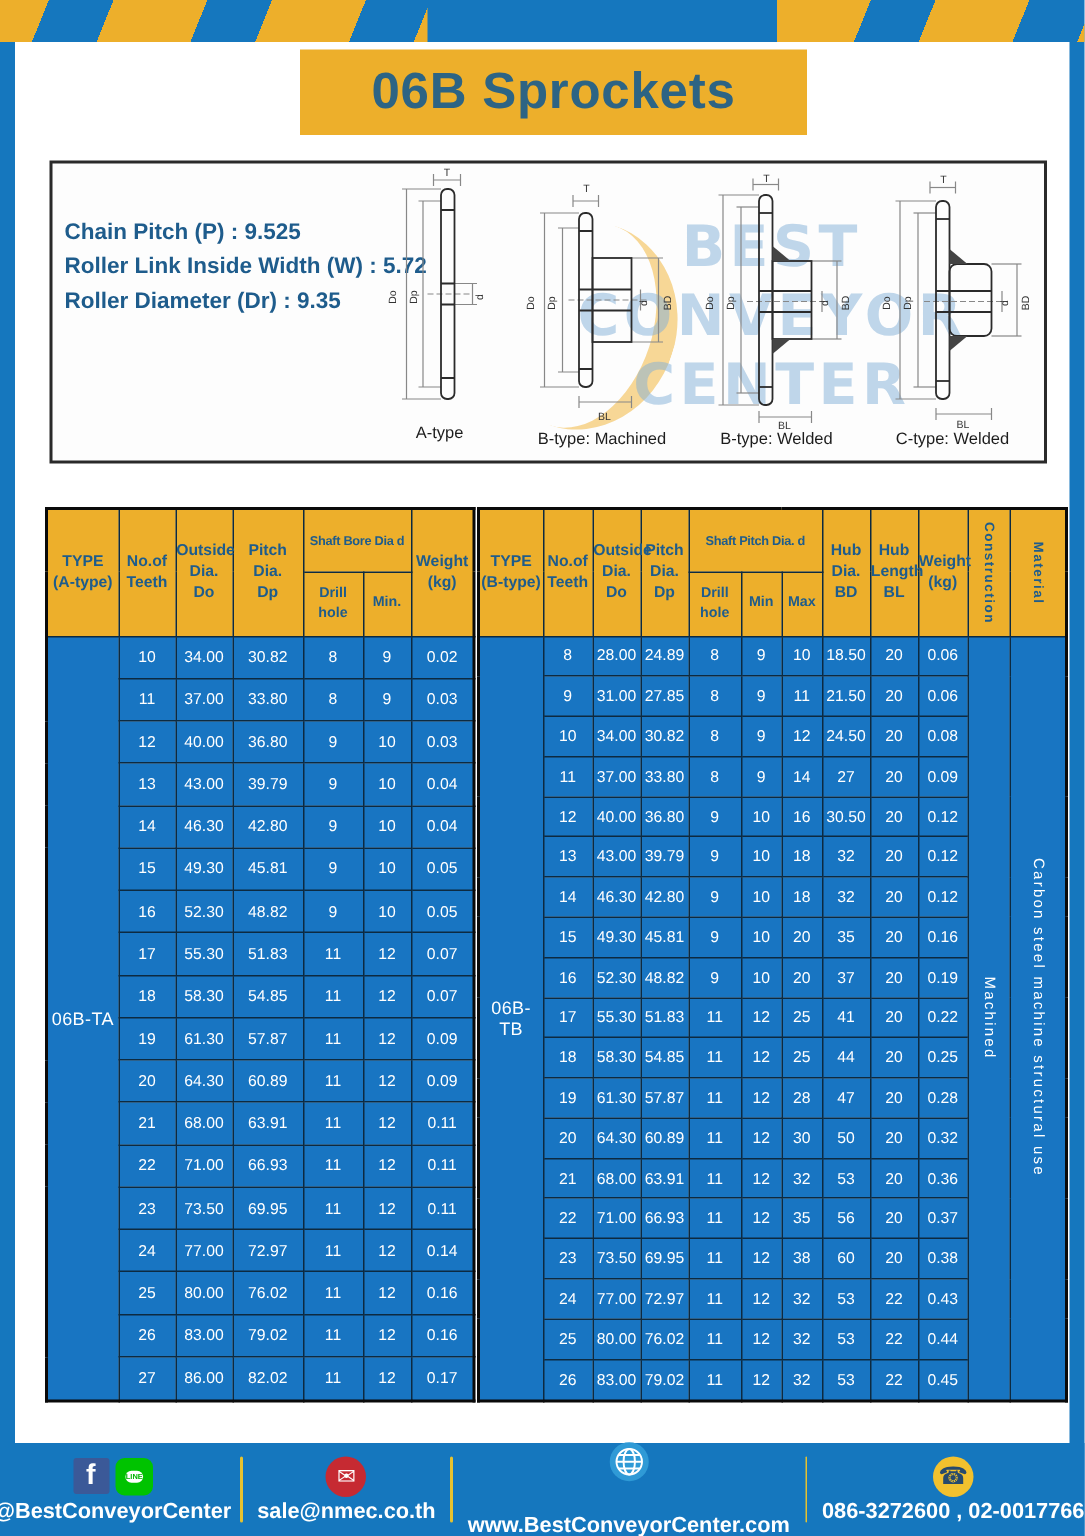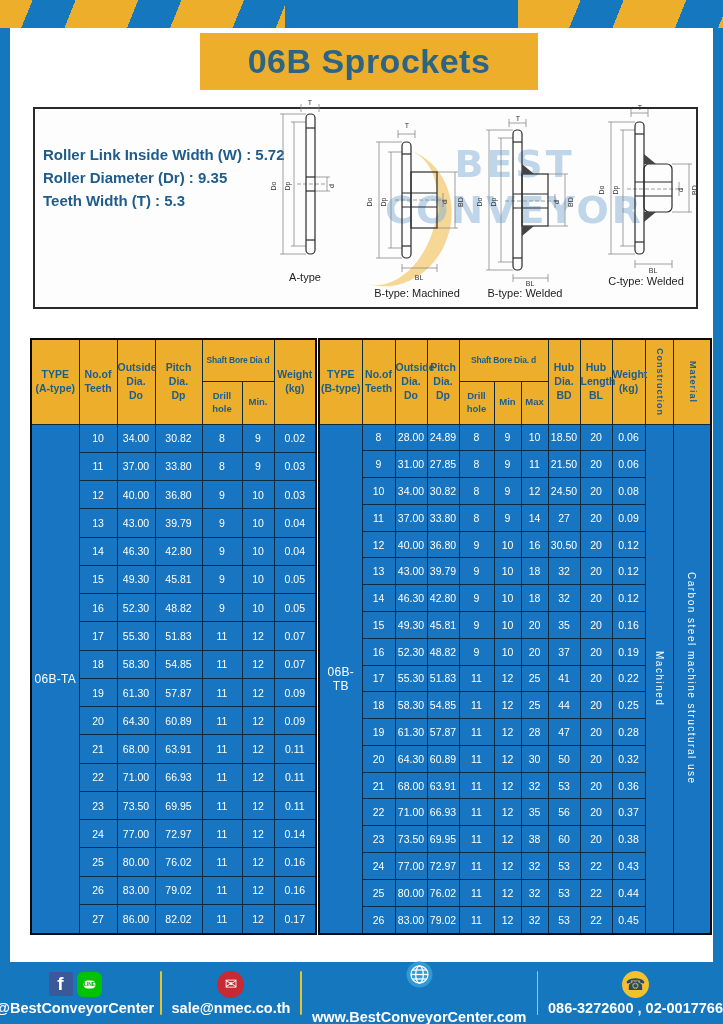--- a/index.html
+++ b/index.html
@@ -87,32 +87,33 @@
   <div class="title-box">
     <span>06B Sprockets</span>
   </div>
 
   <div class="diagram-panel">
     <div class="watermark">
       <div class="wm-swoosh"></div>
       <div class="wm-text">
         <div>BEST</div>
         <div>CONVEYOR</div>
+        <div>CENTER</div>
       </div>
     </div>
 
     <div class="specs">
+      <div class="spec-line">Chain Pitch (P) : 9.525</div>
       <div class="spec-line">Roller Link Inside Width (W) : 5.72</div>
       <div class="spec-line">Roller Diameter (Dr) : 9.35</div>
-      <div class="spec-line">Teeth Width (T) : 5.3</div>
     </div>
 
     <div class="figures">
 
-      <figure class="fig" style="margin:16px">
+      <figure class="fig" style="margin:4px">
         <svg width="84" height="172" viewBox="0 0 84 172">
           <g stroke="#888" stroke-width="0.8" fill="none">
             <line x1="38" y1="10" x2="56" y2="10"></line>
               <line x1="38" y1="6" x2="38" y2="14"></line>
               <line x1="56" y1="6" x2="56" y2="14"></line>
             <line x1="20" y1="16" x2="20" y2="156"></line>
               <line x1="17" y1="16" x2="43" y2="16"></line>
               <line x1="17" y1="156" x2="43" y2="156"></line>
             <line x1="31" y1="24" x2="31" y2="148"></line>
               <line x1="28" y1="24" x2="43" y2="24"></line>
@@ -216,21 +217,21 @@
             <text x="11" y="88" transform="rotate(-90 11 88)">Do</text>
             <text x="25" y="88" transform="rotate(-90 25 88)">Dp</text>
             <text x="88" y="88" transform="rotate(-90 88 88)">d</text>
             <text x="102" y="88" transform="rotate(-90 102 88)">BD</text>
             <text x="59" y="172">BL</text>
           </g>
         </svg>
         <figcaption>B-type: Welded</figcaption>
       </figure>
 
-      <figure class="fig" style="margin:12px">
+      <figure class="fig" style="margin:0">
         <svg width="110" height="172" viewBox="0 0 110 172">
           <g stroke="#888" stroke-width="0.8" fill="none">
             <line x1="40" y1="11" x2="57" y2="11"></line>
               <line x1="40" y1="7" x2="40" y2="15"></line>
               <line x1="57" y1="7" x2="57" y2="15"></line>
             <line x1="20" y1="20" x2="20" y2="152"></line>
               <line x1="17" y1="20" x2="44" y2="20"></line>
               <line x1="17" y1="152" x2="44" y2="152"></line>
             <line x1="32" y1="28" x2="32" y2="144"></line>
               <line x1="29" y1="28" x2="44" y2="28"></line>
@@ -470,21 +471,21 @@
           <th rowspan="2">TYPE
 (B-type)</th>
           <th rowspan="2">No.of
 Teeth</th>
           <th rowspan="2">Outside
 Dia.
 Do</th>
           <th rowspan="2">Pitch
 Dia.
 Dp</th>
-          <th colspan="3" class="shaft">Shaft Bore Dia. d</th>
+          <th colspan="3" class="shaft">Shaft Pitch Dia. d</th>
           <th rowspan="2">Hub
 Dia.
 BD</th>
           <th rowspan="2">Hub
 Length
 BL</th>
           <th rowspan="2">Weight
 (kg)</th>
           <th rowspan="2" class="vert-head">Construction</th>
           <th rowspan="2" class="vert-head">Material</th>

